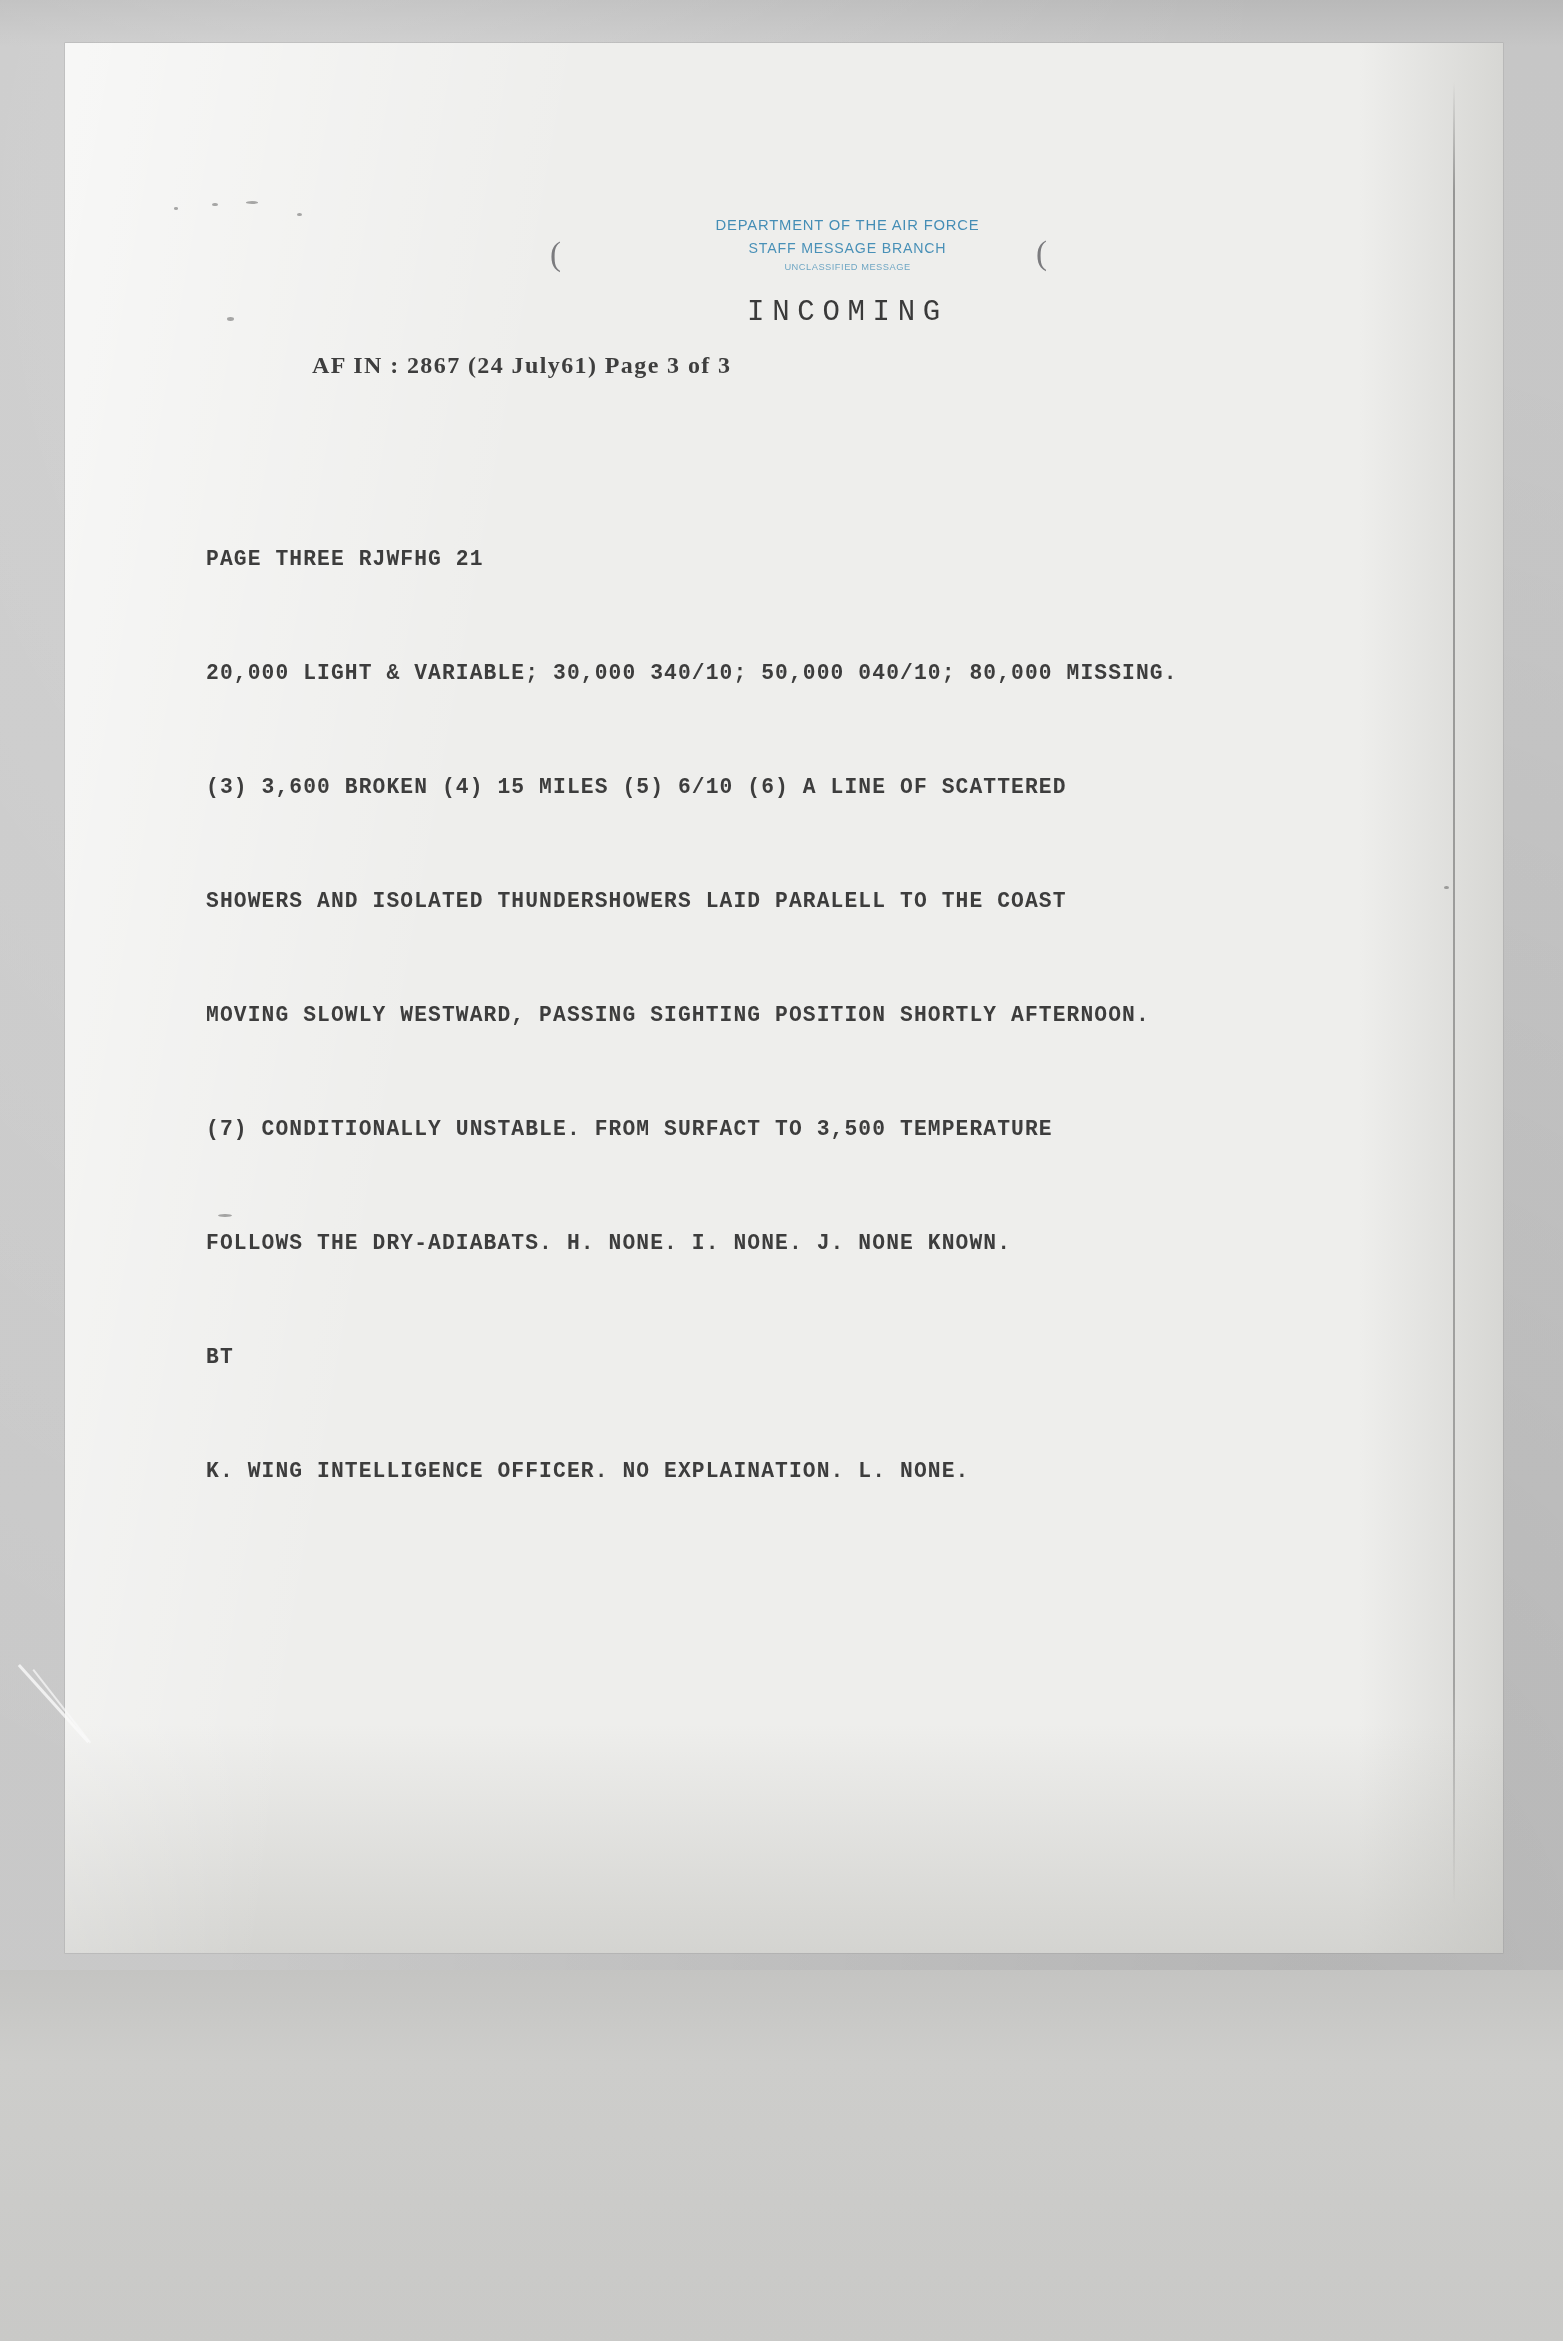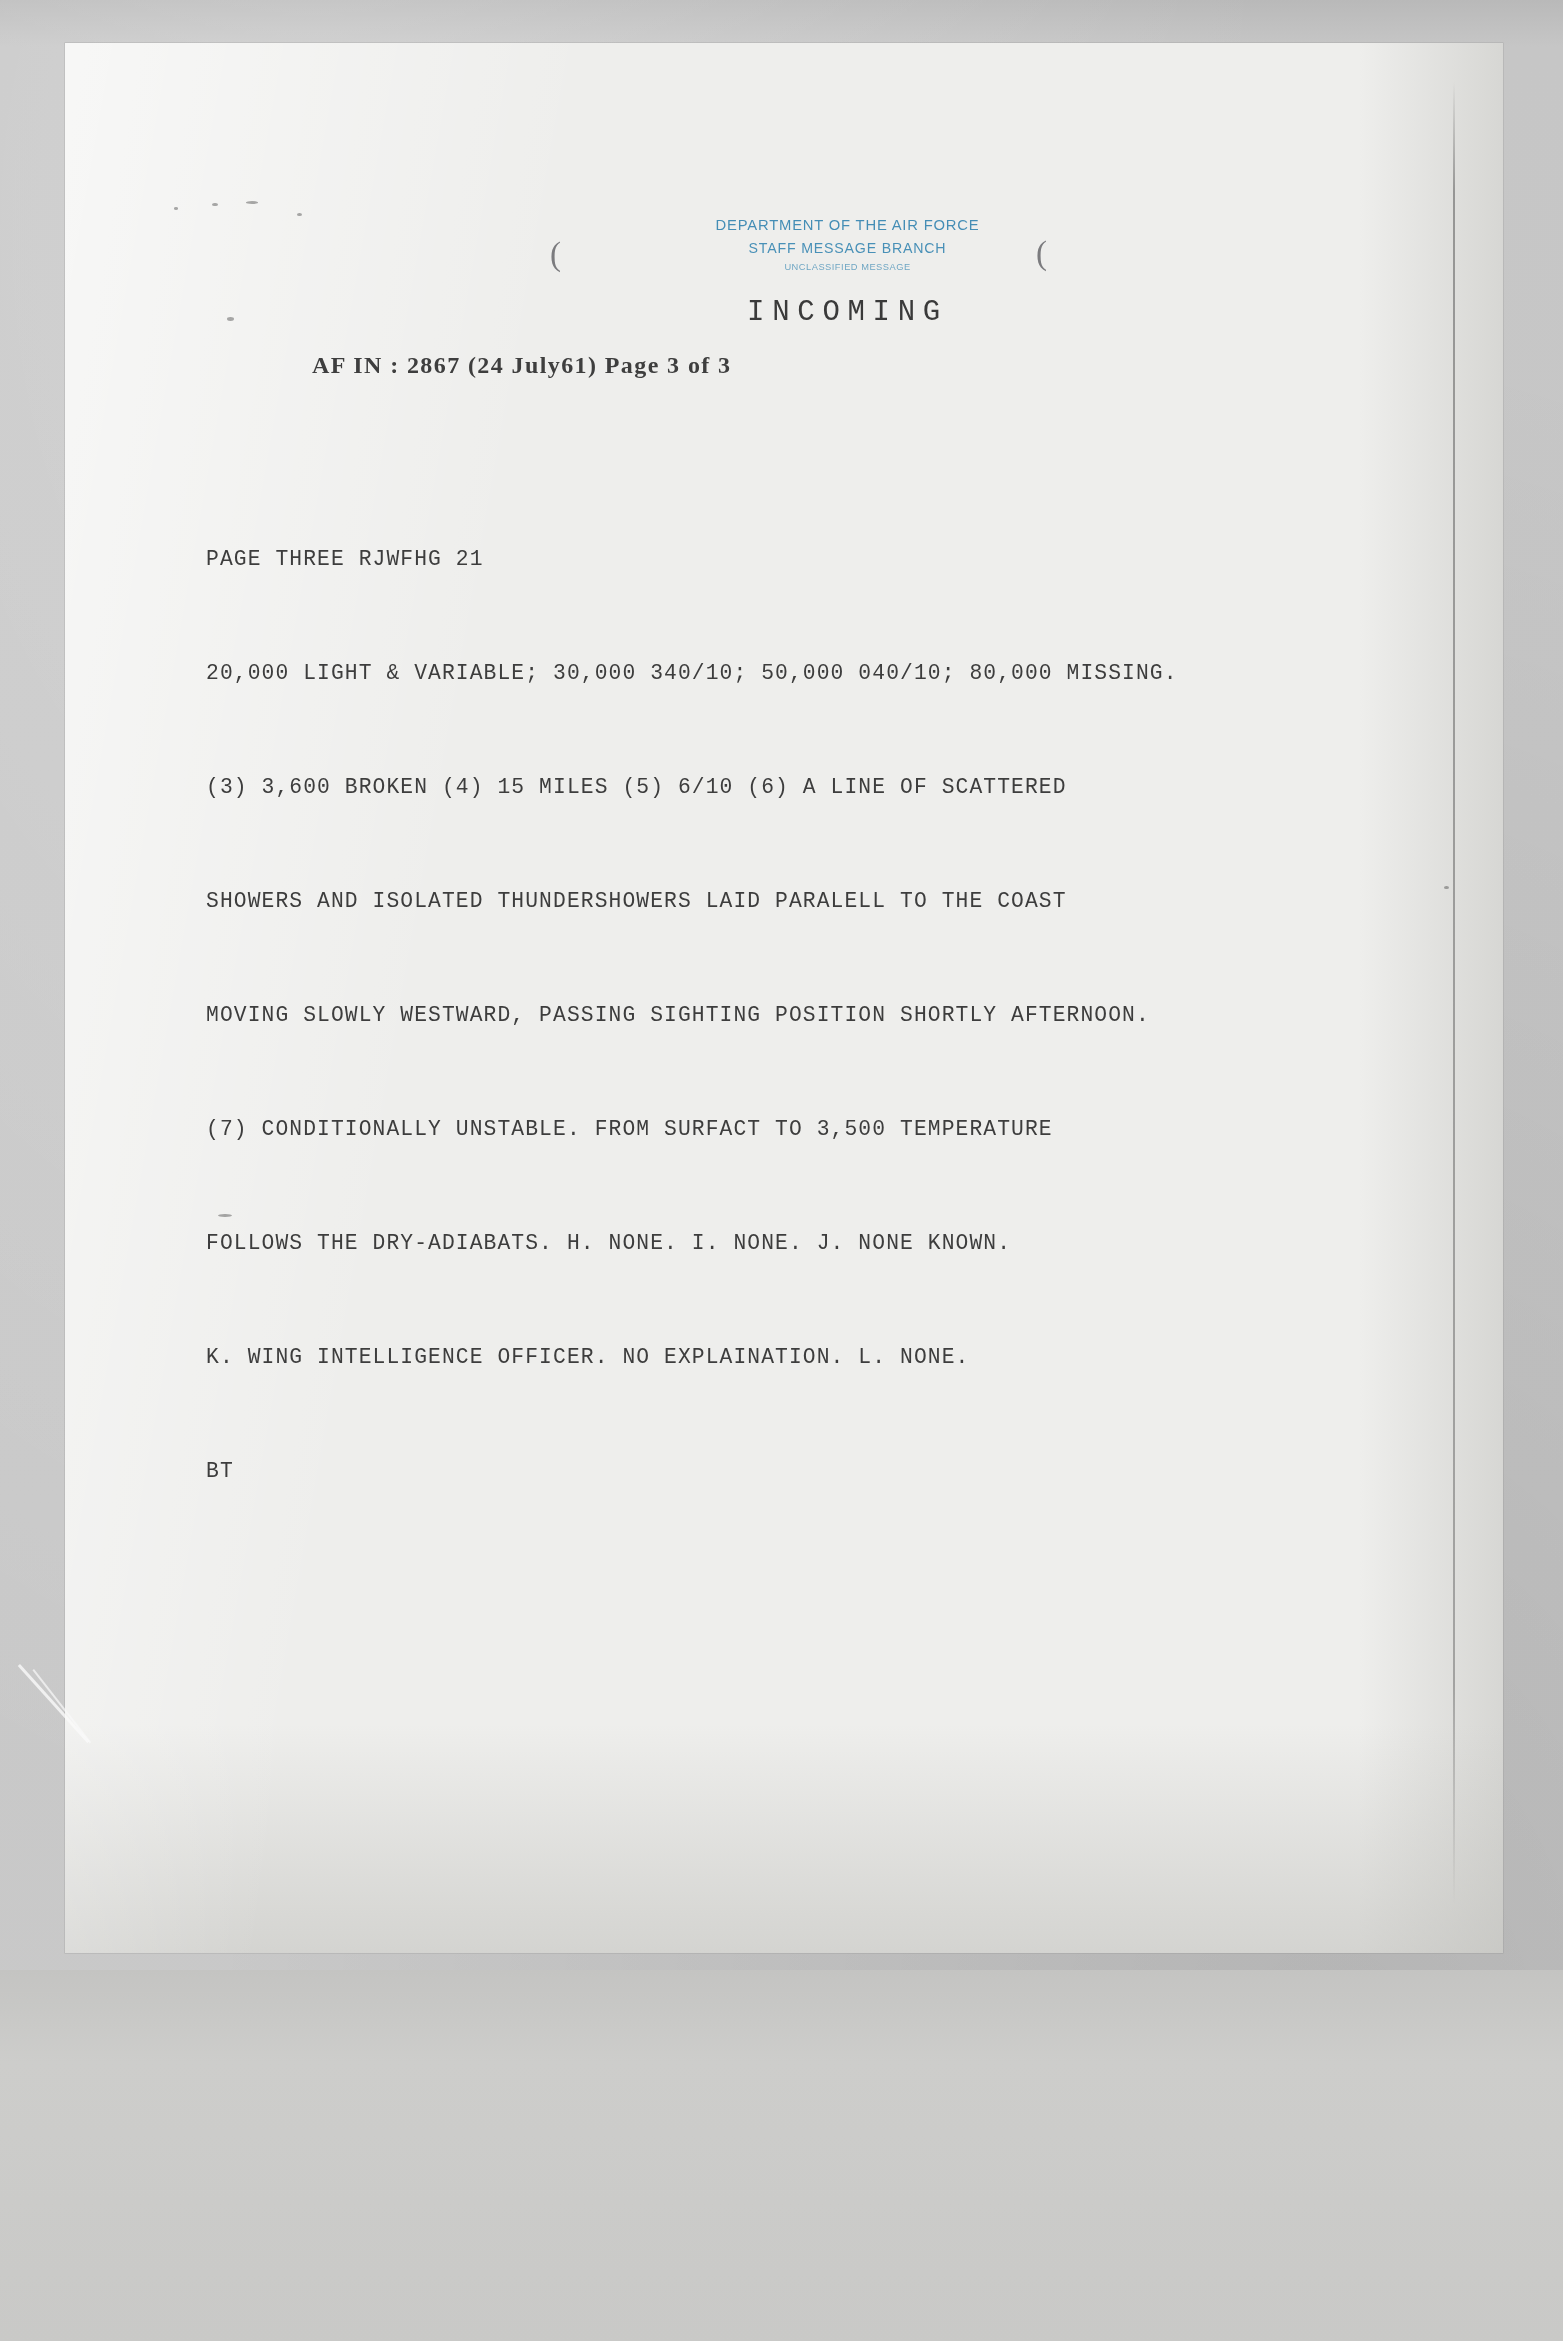--- a/index.html
+++ b/index.html
@@ -144,20 +144,21 @@
     position: absolute;
     left: 141px;
     top: 421px;
     width: 1275px;
     font-family: "Liberation Mono", monospace;
     font-size: 21.3px;
     line-height: 38px;
     letter-spacing: 1.1px;
     color: #3d3d3d;
     white-space: pre;
+    font-weight: bold;
   }
   .body-text .line { display:block; }
 
   
   .speck { position:absolute; background: rgba(70,70,70,0.45); border-radius: 50%; }
 </style>
 </head>
 <body>
 
 <div class="scan-bg"></div>
@@ -176,22 +177,22 @@
   <div class="afin">AF IN :  2867 (24 July61)   Page 3 of 3</div>
 
   <div class="body-text">
     <span class="line">PAGE THREE RJWFHG 21</span>
     <span class="line">20,000 LIGHT &amp; VARIABLE; 30,000 340/10; 50,000 040/10; 80,000 MISSING.</span>
     <span class="line">(3) 3,600 BROKEN (4) 15 MILES (5) 6/10 (6) A LINE OF SCATTERED</span>
     <span class="line">SHOWERS AND ISOLATED THUNDERSHOWERS LAID PARALELL TO THE COAST</span>
     <span class="line">MOVING SLOWLY WESTWARD, PASSING SIGHTING POSITION SHORTLY AFTERNOON.</span>
     <span class="line">(7) CONDITIONALLY UNSTABLE. FROM SURFACT TO 3,500 TEMPERATURE</span>
     <span class="line">FOLLOWS THE DRY-ADIABATS. H. NONE. I. NONE. J. NONE KNOWN.</span>
+    <span class="line">BT</span>
     <span class="line">K. WING INTELLIGENCE OFFICER. NO EXPLAINATION. L. NONE.</span>
-    <span class="line">BT</span>
   </div>
 
   <div class="speck" style="left:109px; top:164px; width:4.4px; height:2.7px;"></div>
   <div class="speck" style="left:147px; top:160px; width:5.5px; height:3.3px;"></div>
   <div class="speck" style="left:181px; top:158px; width:12px; height:2.7px;"></div>
   <div class="speck" style="left:232px; top:170px; width:4.9px; height:3.3px;"></div>
   <div class="speck" style="left:162px; top:274px; width:6.6px; height:3.8px;"></div>
   <div class="speck" style="left:153px; top:1171px; width:14.2px; height:3.3px;"></div>
   <div class="speck" style="left:1379px; top:843px; width:4.9px; height:3.3px;"></div>
 </div>

